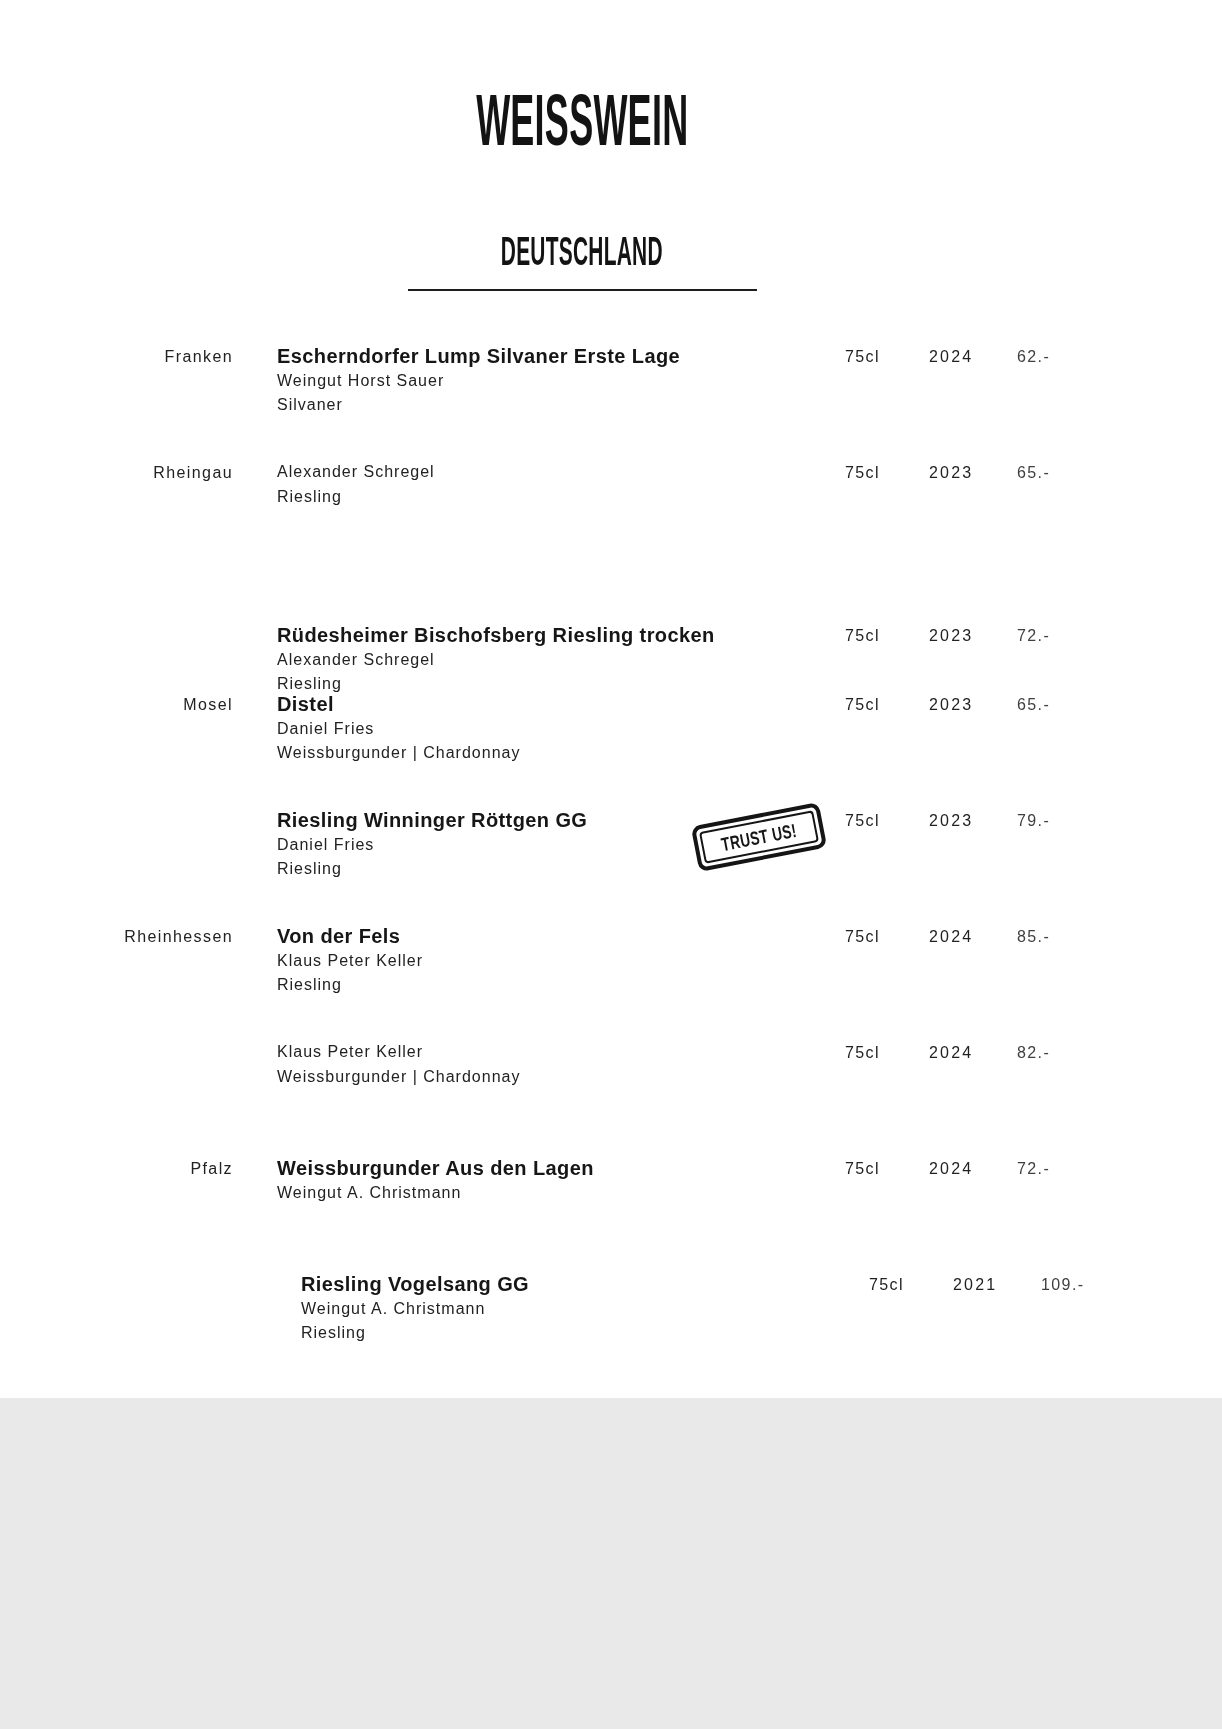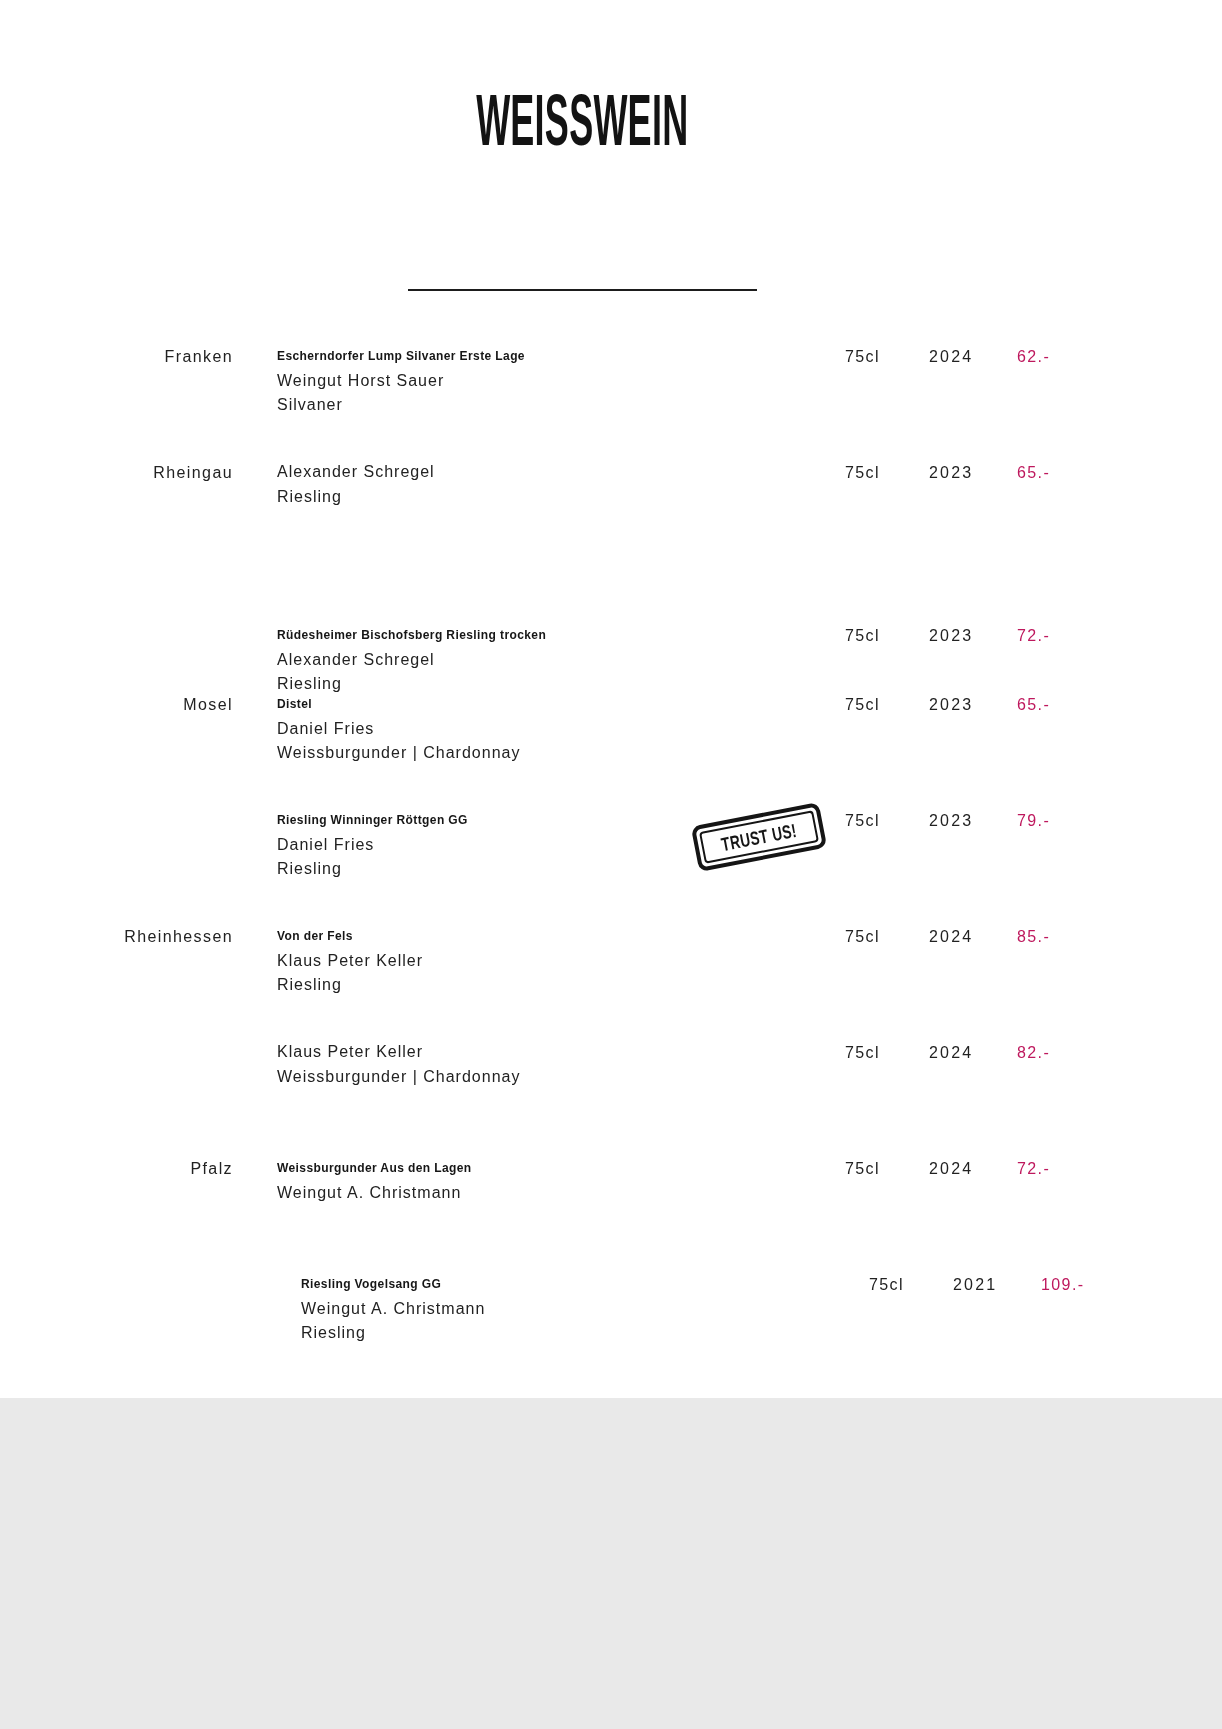--- a/index.html
+++ b/index.html
@@ -35,29 +35,29 @@
 
   
   .wine-row { position:absolute; left:0; width:100%; height:116px; }
   .region {
     position:absolute; left:40px; top:0; width:193px;
     text-align:right; font-size:16px; letter-spacing:1.4px; line-height:25px;
     color:#222;
   }
   .wine-main { position:absolute; left:277px; top:0; width:560px; }
   .wine-name {
-    font-size:12px; font-weight:bold; letter-spacing:0.4px;
+    font-size:20px; font-weight:bold; letter-spacing:0.4px;
     line-height:24.5px; color:#161616;
   }
   .wine-producer, .wine-grapes {
     font-size:16px; letter-spacing:1px; line-height:24.5px; color:#222;
   }
   .size    { position:absolute; left:845px;  top:0; font-size:16px; letter-spacing:1.4px; line-height:25px; color:#222; }
   .vintage { position:absolute; left:929px;  top:0; font-size:16px; letter-spacing:2.2px; line-height:25px; color:#222; }
-  .price   { position:absolute; left:1017px; top:0; font-size:16px; letter-spacing:1.4px; line-height:25px; color:#be185d; }
+  .price   { position:absolute; left:1017px; top:0; font-size:16px; letter-spacing:1.4px; line-height:25px; color:#404040; }
 
   
   .stamp {
     position:absolute; left:694px; top:6px;
     width:130px; height:46px;
     transform:rotate(-11deg);
     border:4px solid #151515;
     border-radius:9px;
     padding:3px;
     box-sizing:border-box;
@@ -84,20 +84,23 @@
 </style>
 </head>
 <body>
 
 <div class="page">
 
   <div class="center-band page-title-band">
     <span class="condensed title-text">WEISSWEIN</span>
   </div>
 
+  <div class="center-band section-band">
+    <span class="condensed section-text">DEUTSCHLAND</span>
+  </div>
 
   <div class="section-underline"></div>
 
   <div id="rows">
       <div class="wine-row" style="top: 344px;">
     <div class="region">Franken</div>
     <div class="wine-main">
       <div class="wine-name">Escherndorfer Lump Silvaner Erste Lage</div>
       <div class="wine-producer">Weingut Horst Sauer</div>
       <div class="wine-grapes">Silvaner</div>

